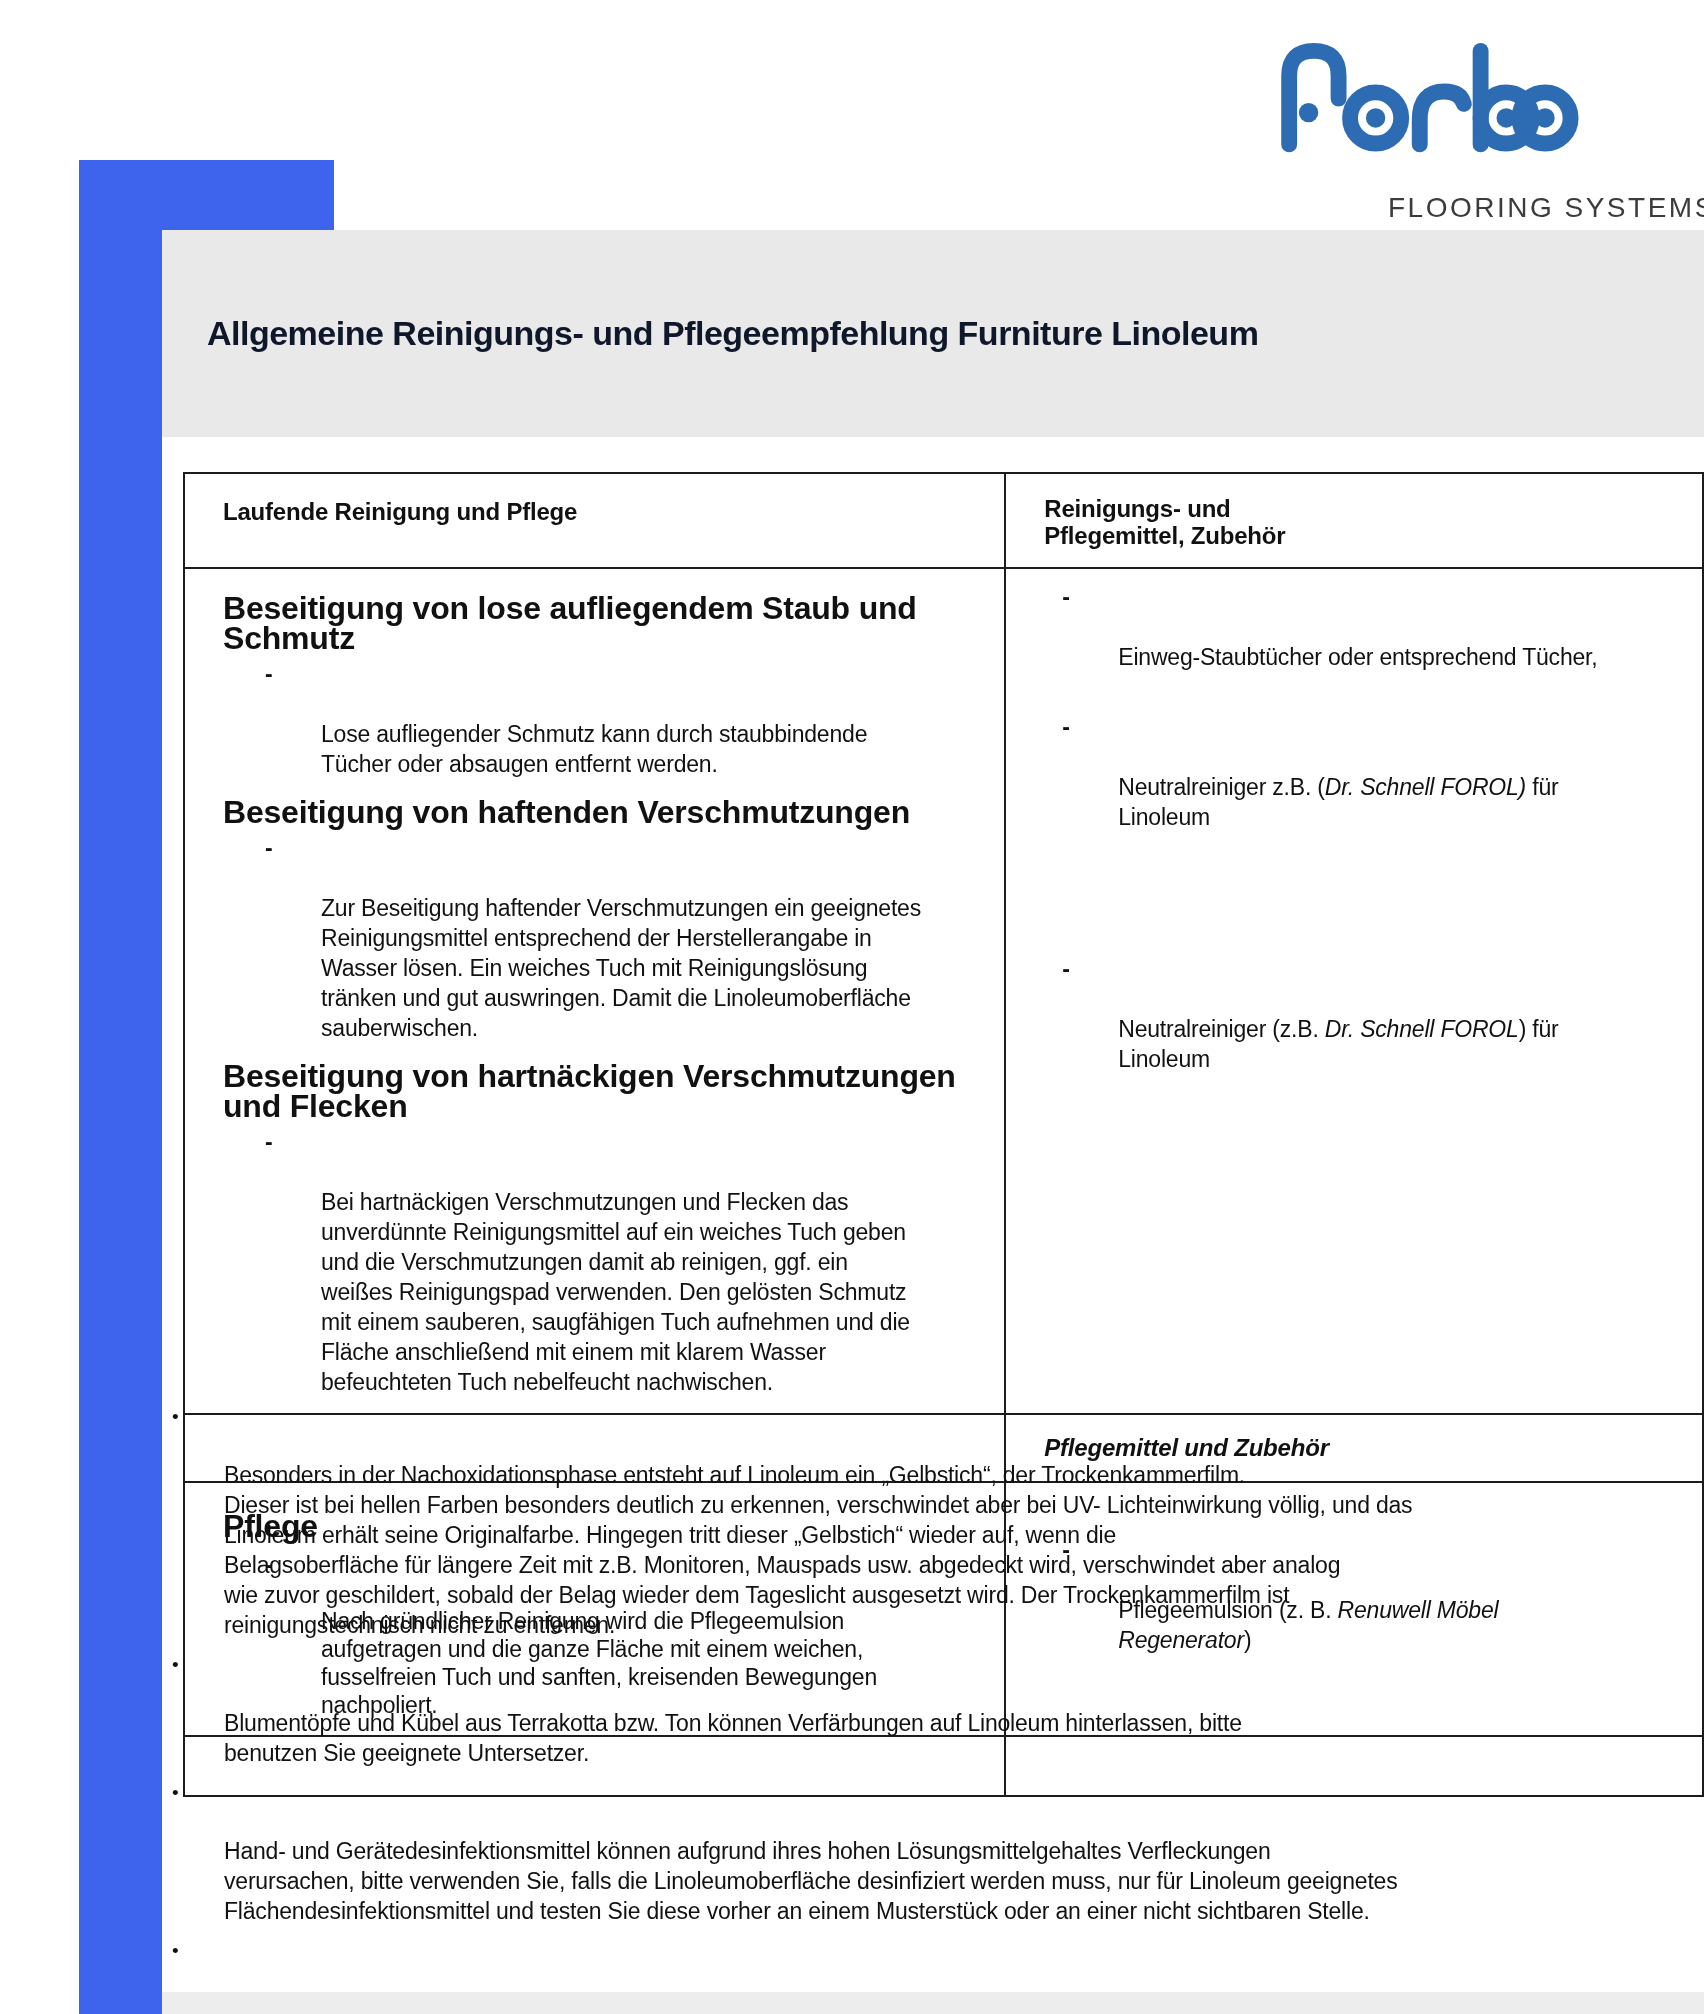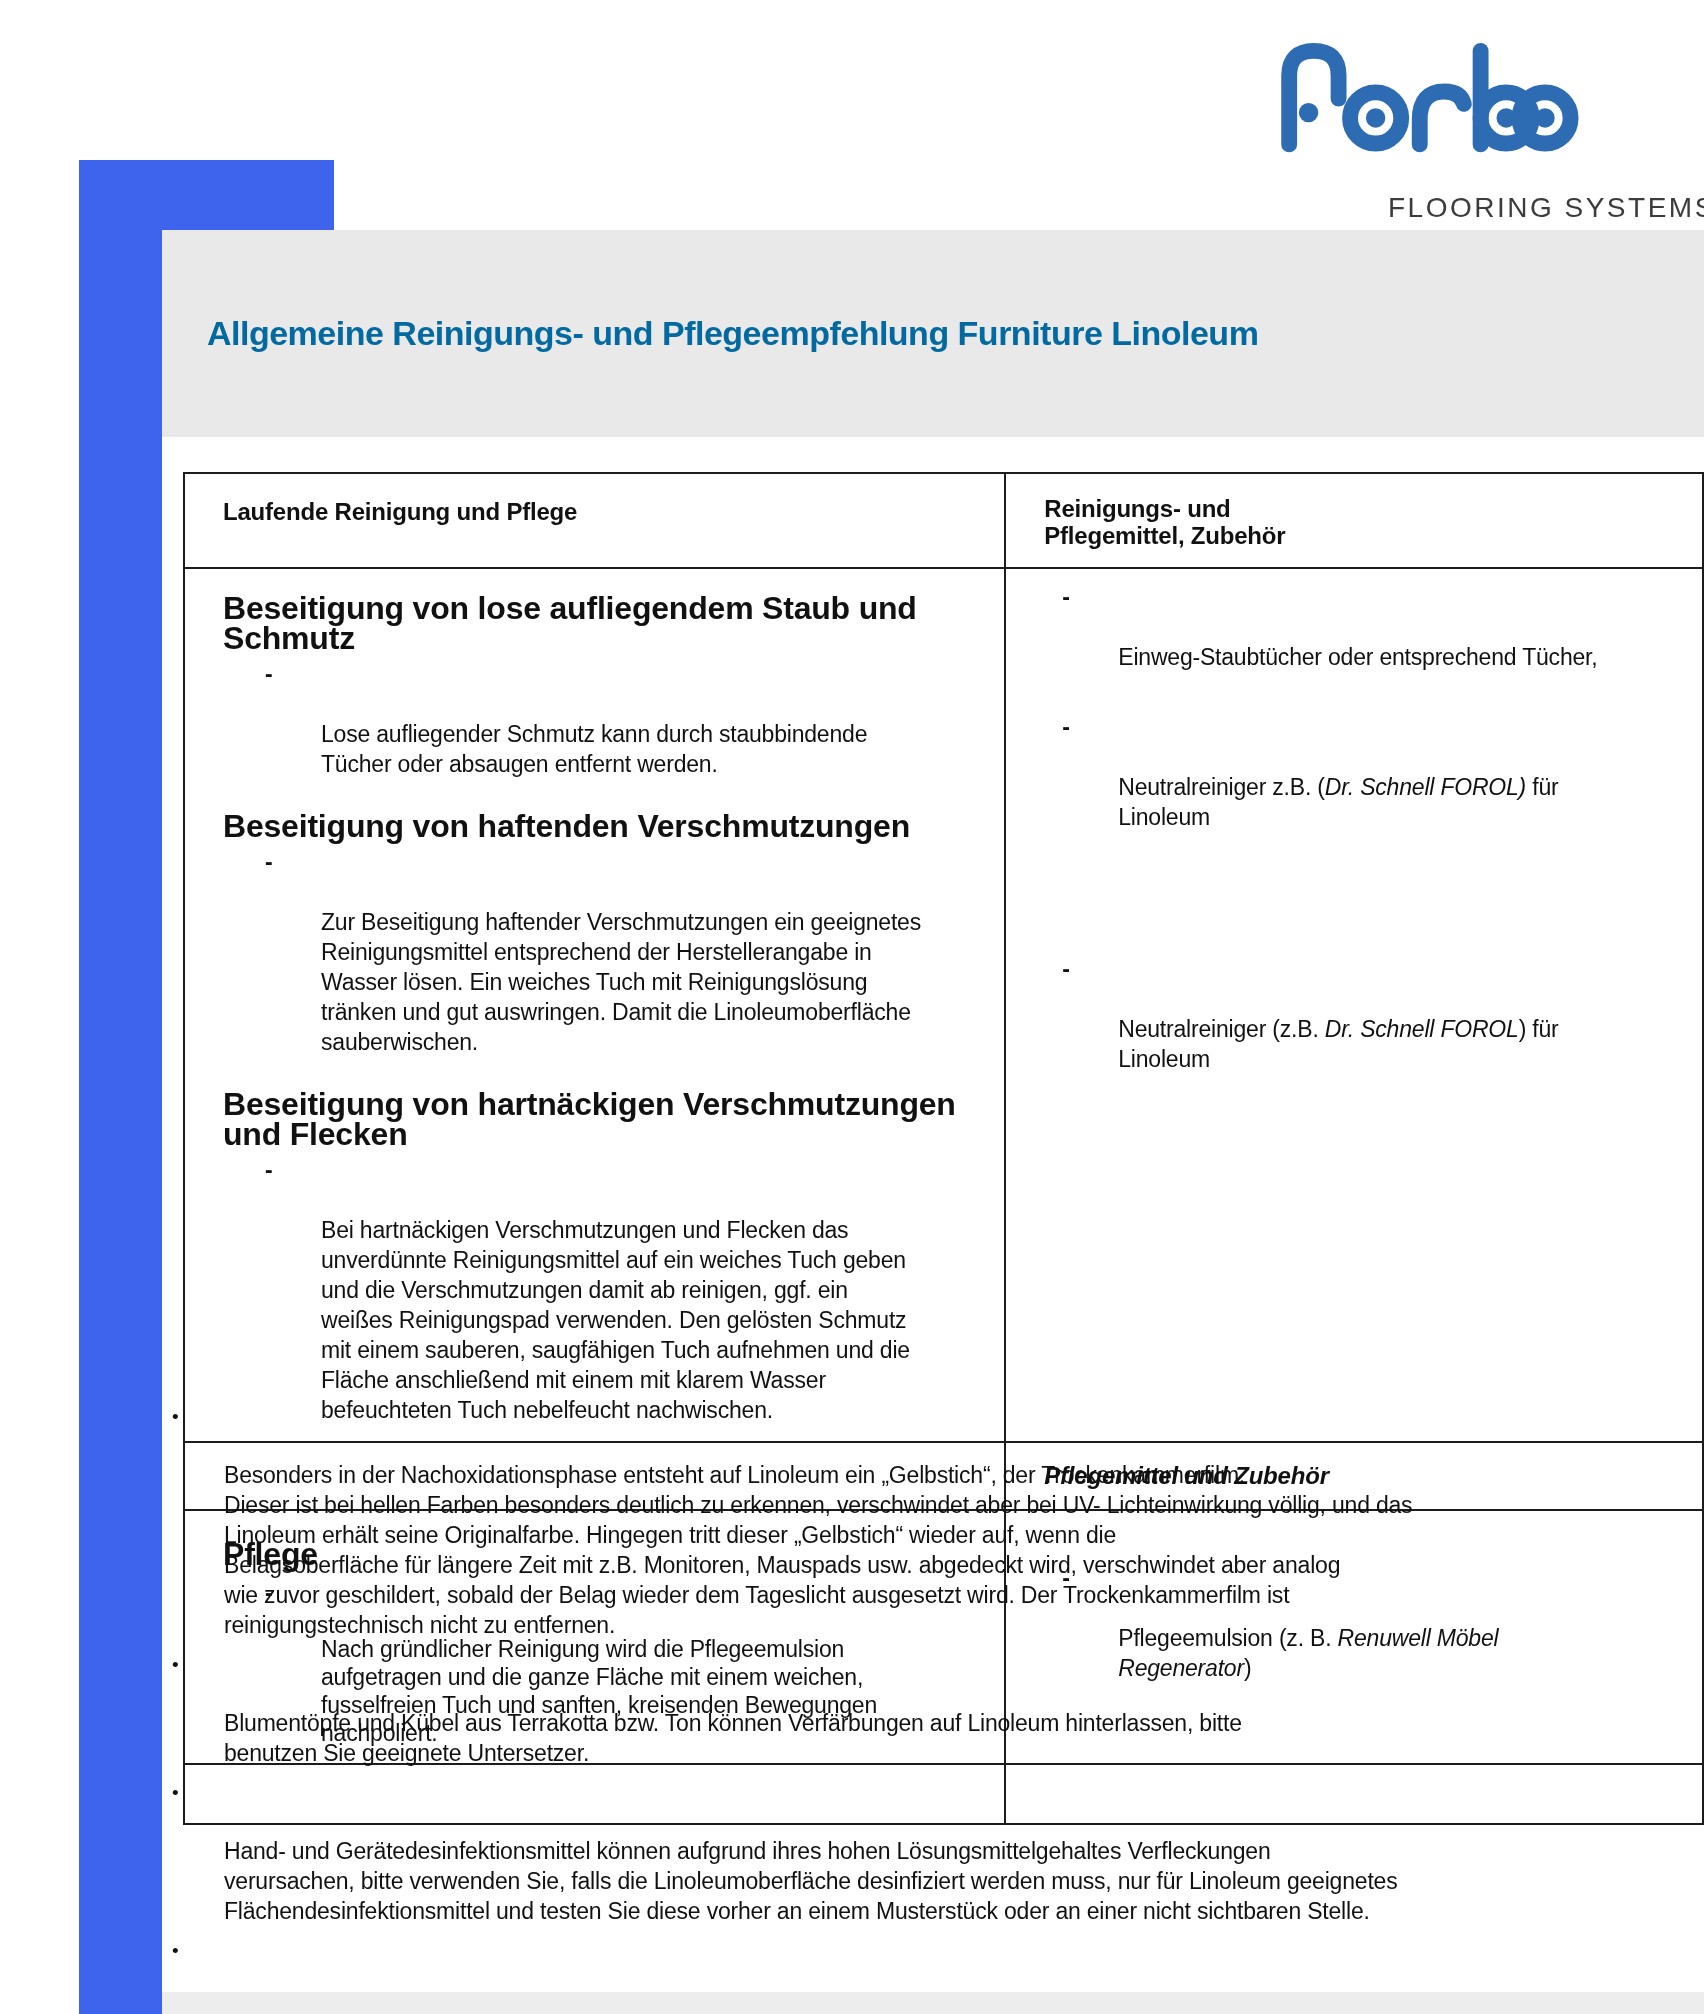--- a/index.html
+++ b/index.html
@@ -6,21 +6,21 @@
   .page{position:relative;width:1704px;height:2014px;background:#ffffff;overflow:hidden;
         font-family:"Liberation Sans", sans-serif;color:#111;letter-spacing:-0.2px;}
 
   
   .blue-bar{position:absolute;left:79px;top:160px;width:83px;height:1854px;background:#3e64ed;}
   .blue-corner{position:absolute;left:79px;top:160px;width:255px;height:72px;background:#3e64ed;}
 
   
   .banner{position:absolute;left:162px;top:230px;width:1542px;height:207px;background:#e9e9e9;}
   .page-title{position:absolute;left:45px;top:84px;font-size:34px;font-weight:bold;
-              color:#0369a1;letter-spacing:-0.5px;white-space:nowrap;}
+              color:#0f172a;letter-spacing:-0.5px;white-space:nowrap;}
 
   
   .logo-wrap{position:absolute;left:1268px;top:36px;width:322px;height:120px;}
   .logo-sub{position:absolute;left:1388px;top:192px;font-size:28px;letter-spacing:2.5px;
             color:#3c3c3c;white-space:nowrap;}
 
   
   table.tbl{position:absolute;left:183px;top:472px;border-collapse:collapse;table-layout:fixed;}
   table.tbl td{border:2px solid #1c1c1c;vertical-align:top;padding:16px;}
   td.c1{width:792px;}
@@ -30,21 +30,21 @@
   tr.r3 td{height:34px;font-style:italic;}
   tr.r4 td{height:166px;}
   tr.r5 td{height:26px;}
 
   .hd{font-weight:bold;font-size:24px;line-height:27px;padding:8px 0 0 22px;white-space:pre-line;}
   .hd.right{padding-top:5px;}
   .subhd{font-weight:bold;font-size:24px;line-height:30px;padding:2px 0 0 22px;}
 
   .left-pad{padding:8px 18px 0 0;}
   .sec-h{font-weight:bold;font-size:32px;line-height:30px;padding-left:22px;}
-  .lsec + .lsec{margin-top:32px;}
+  .lsec + .lsec{margin-top:18px;}
   .ditem{position:relative;padding-left:120px;font-size:23px;line-height:30px;
          white-space:pre-line;margin-top:6px;}
   .ditem .dash,.r-item .dash{position:absolute;left:64px;top:0;font-weight:bold;}
   .care-pad{padding:12px 18px 0 0;}
   .ditem.care{line-height:28px;margin-top:10px;}
 
   .r-item{position:absolute;left:0;right:0;padding-left:112px;padding-right:10px;
           font-size:23px;line-height:30px;white-space:pre-line;}
   .r-item .dash{left:56px;}
   .r-item i{}

